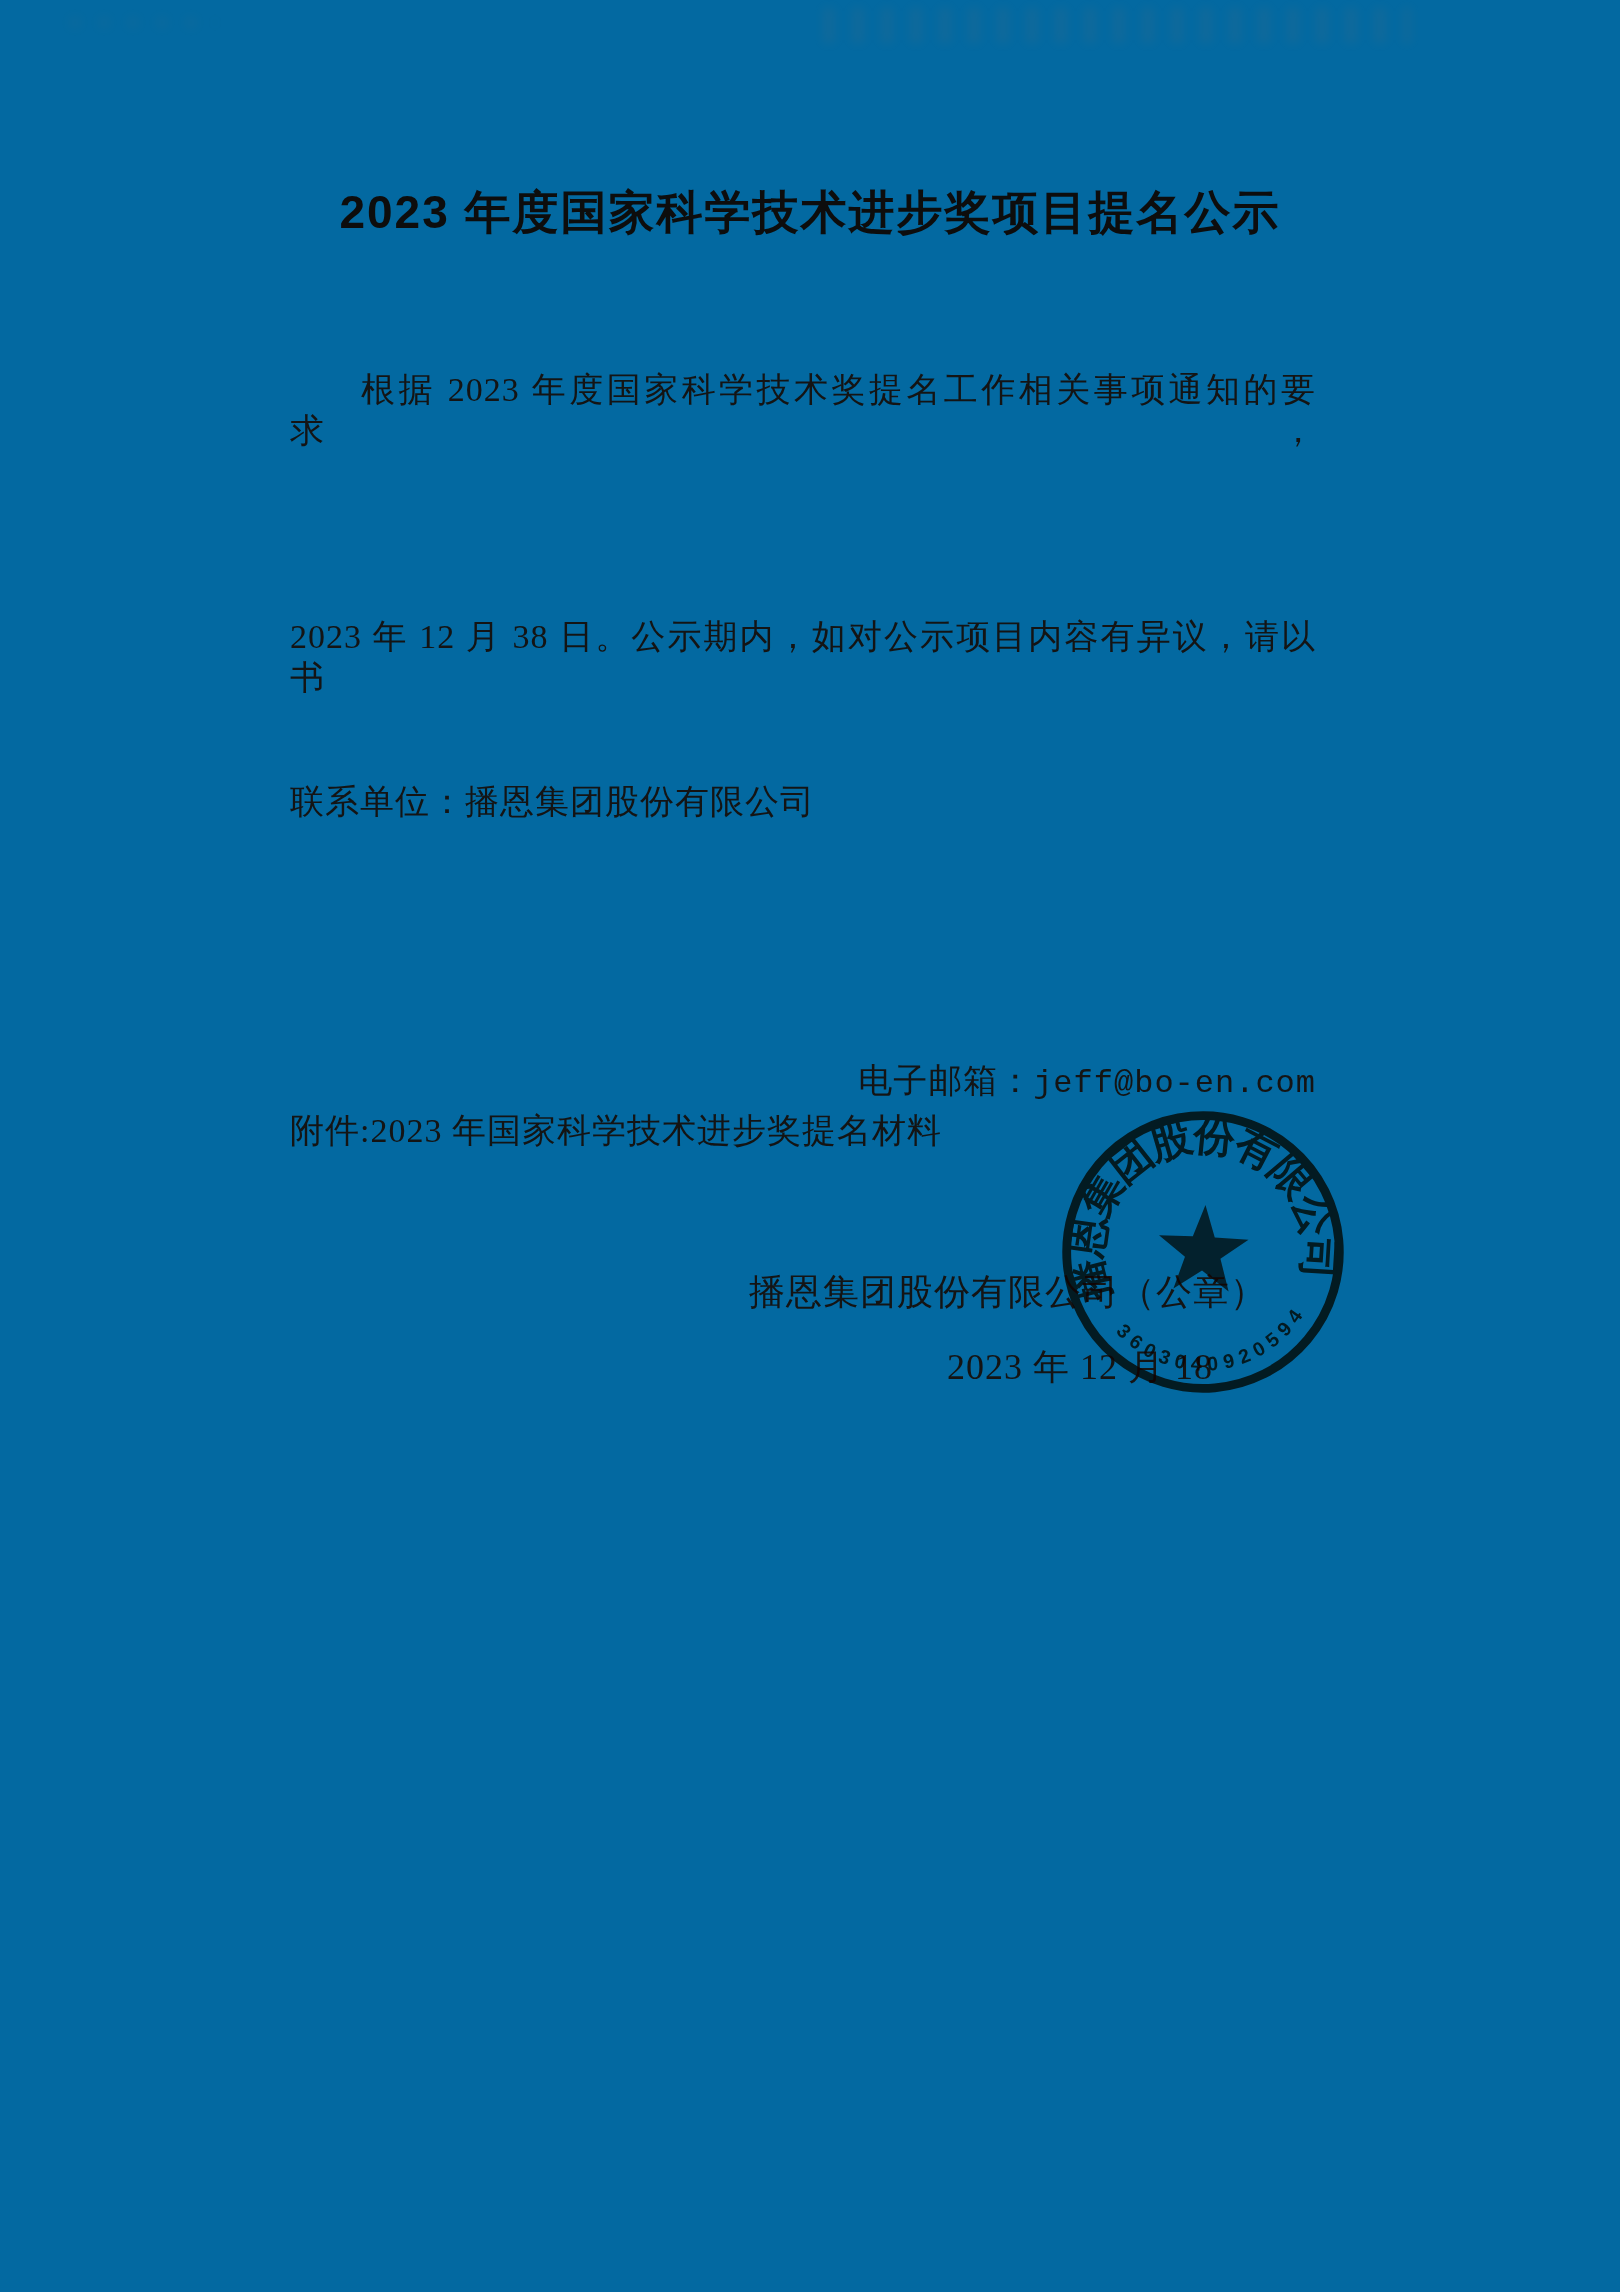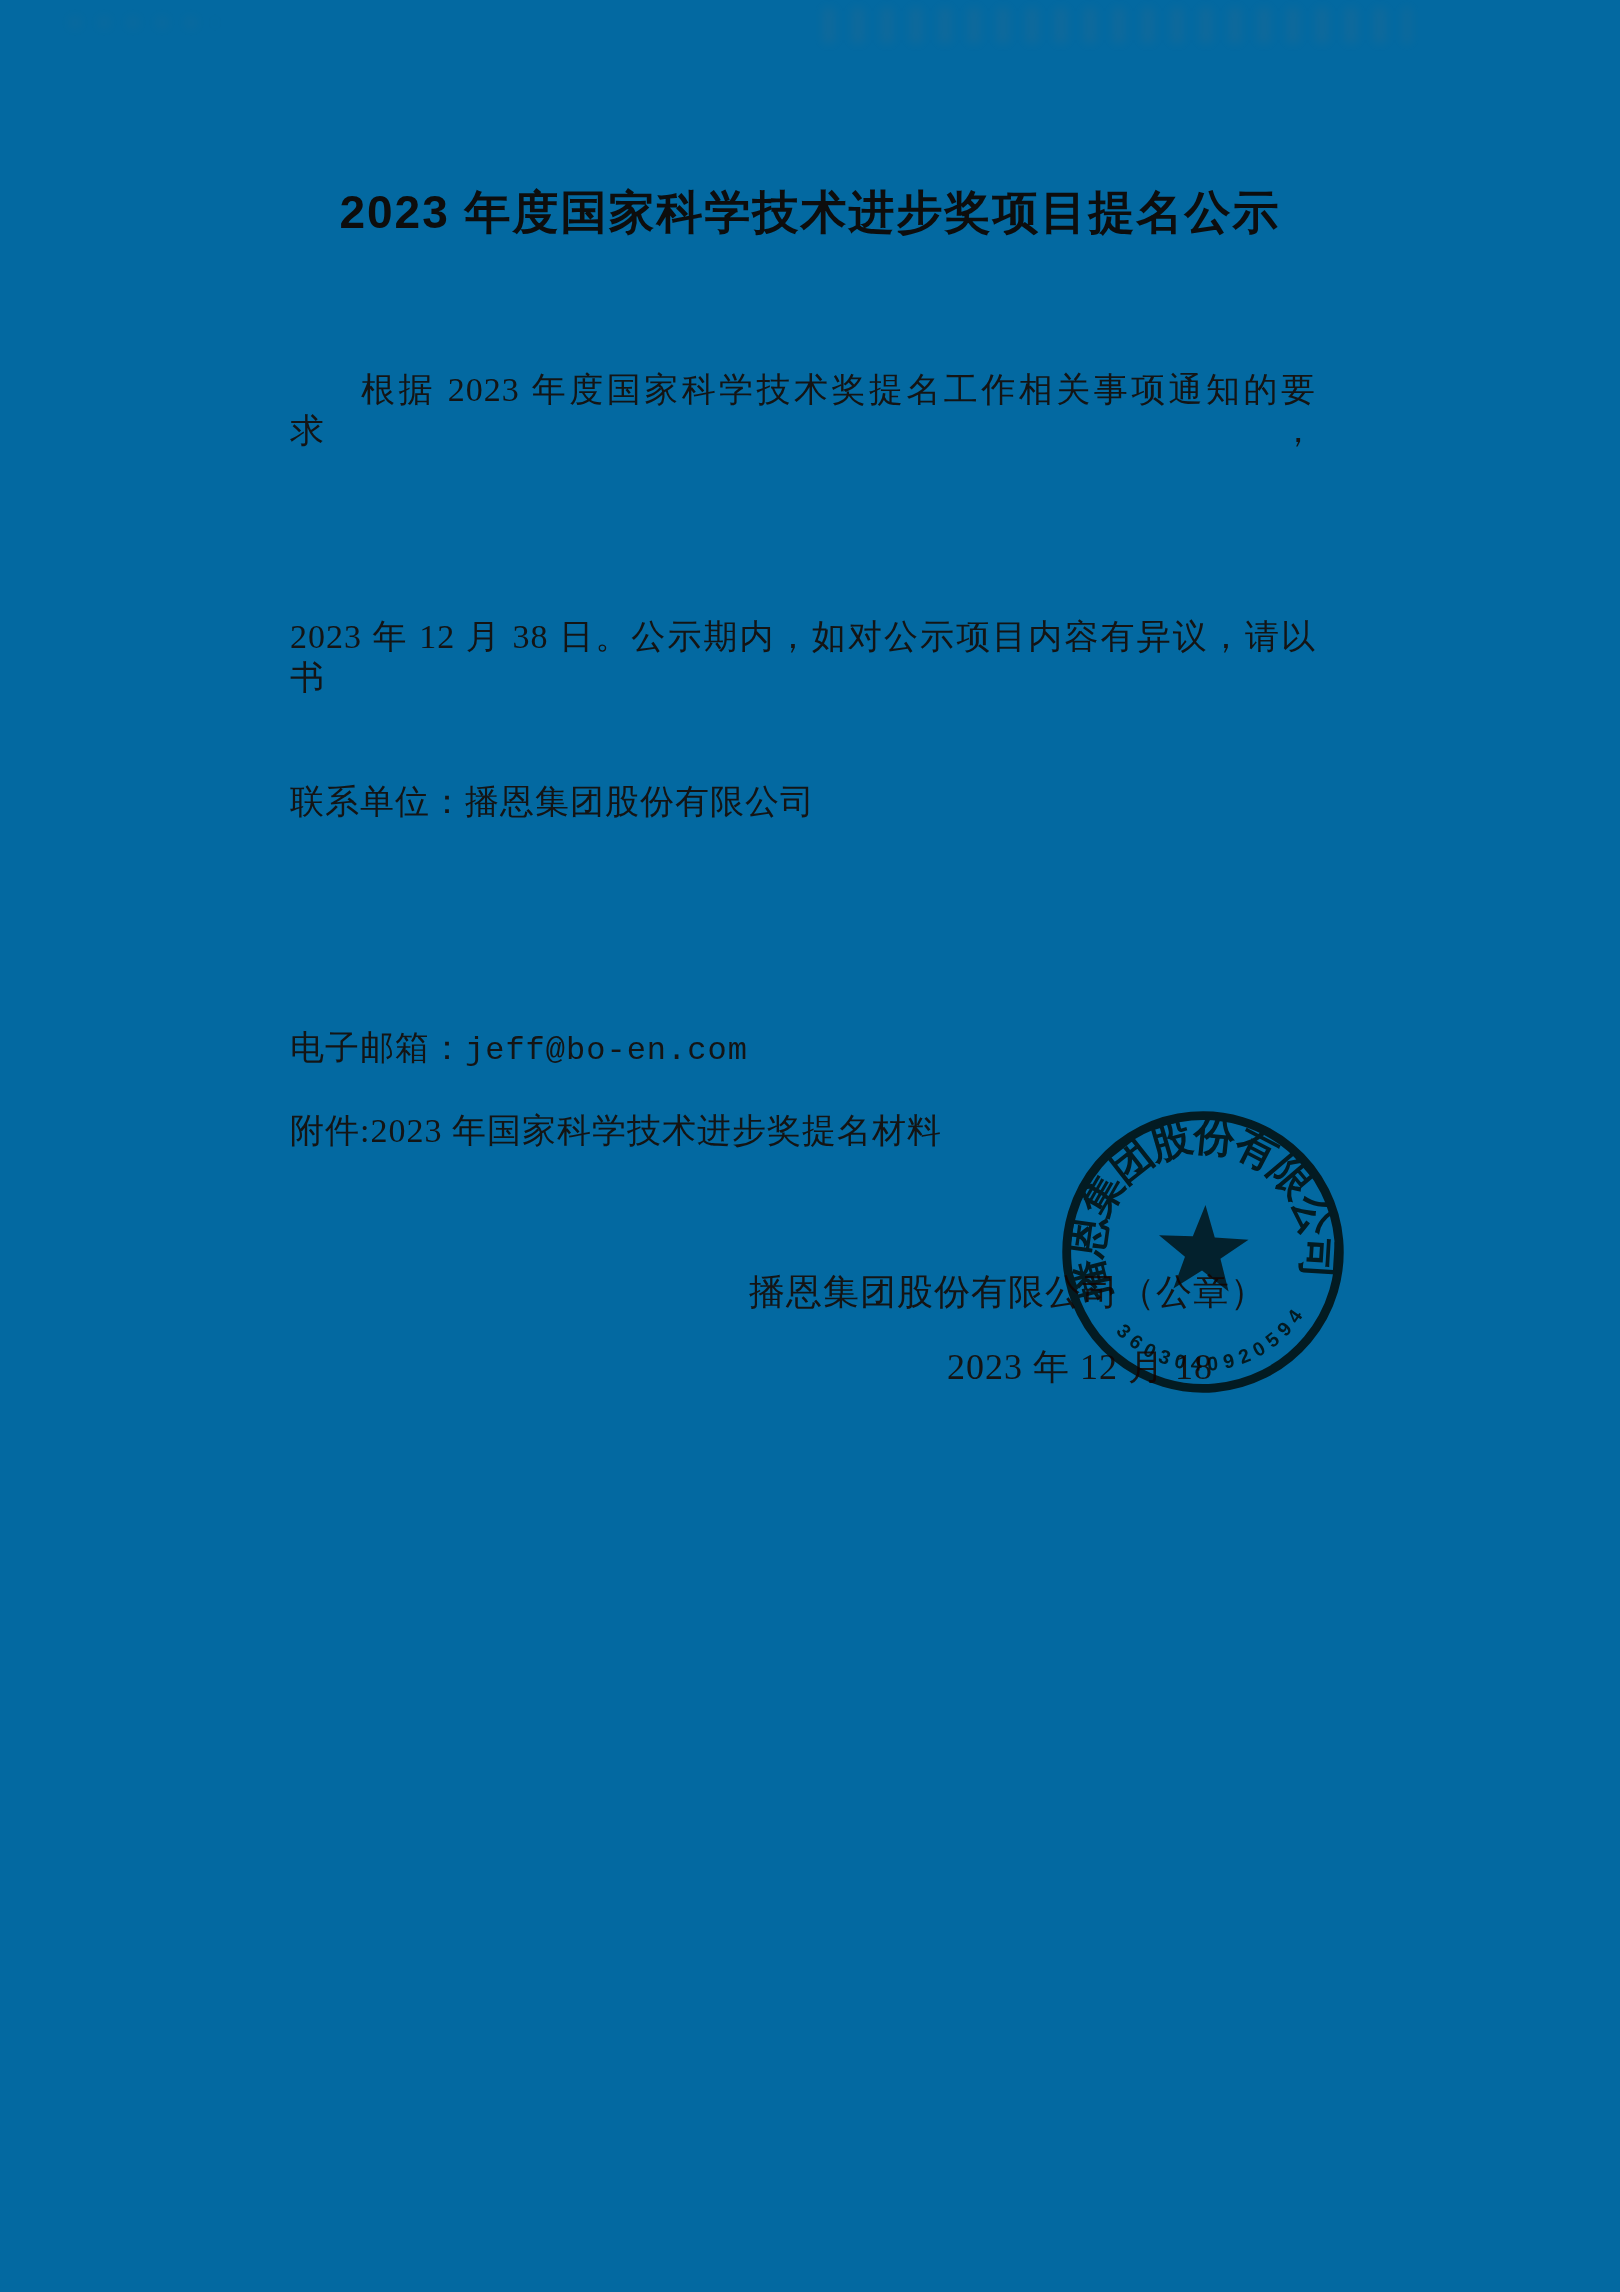--- a/index.html
+++ b/index.html
@@ -83,21 +83,21 @@
   <div class="scan-smudge smudge-b"></div>
 
   <div class="doc-title">2023 年度国家科学技术进步奖项目提名公示</div>
 
   <div class="bline just indent" style="top:370px;">根据 2023 年度国家科学技术奖提名工作相关事项通知的要求，</div>
   <div class="bline just" style="top:617px;">2023 年 12 月 38 日。公示期内，如对公示项目内容有异议，请以书</div>
 
   <div class="bline nowrap" style="top:782px;">
     <span>联系单位：</span><span>播恩集团股份有限公司</span>
   </div>
-  <div class="bline nowrap" style="top:1028px;">
+  <div class="bline nowrap" style="top:1061px;text-align:right;">
     <span>电子邮箱：</span><span class="mono">jeff@bo-en.com</span>
   </div>
 
   <div class="bline nowrap" style="top:1111px;">附件:2023 年国家科学技术进步奖提名材料</div>
 
   <div class="sig-line">播恩集团股份有限公司（公章）</div>
   <div class="date-line">2023 年 12 月 18</div>
 
   <svg class="seal-svg" width="304" height="304" viewBox="-155 -155 310 310">
     <defs>

